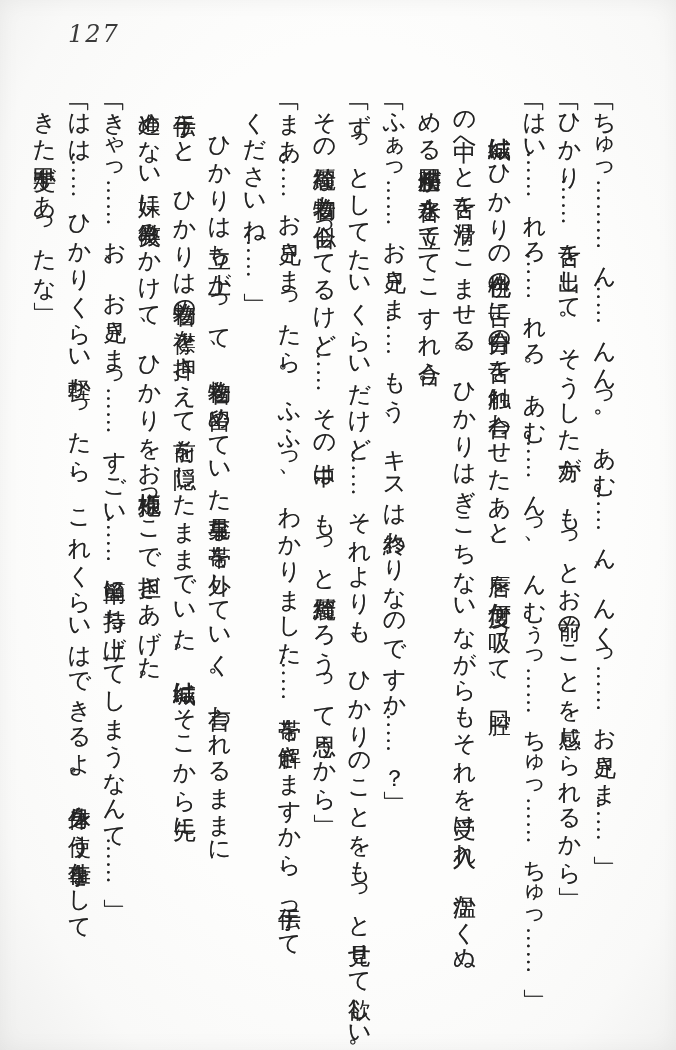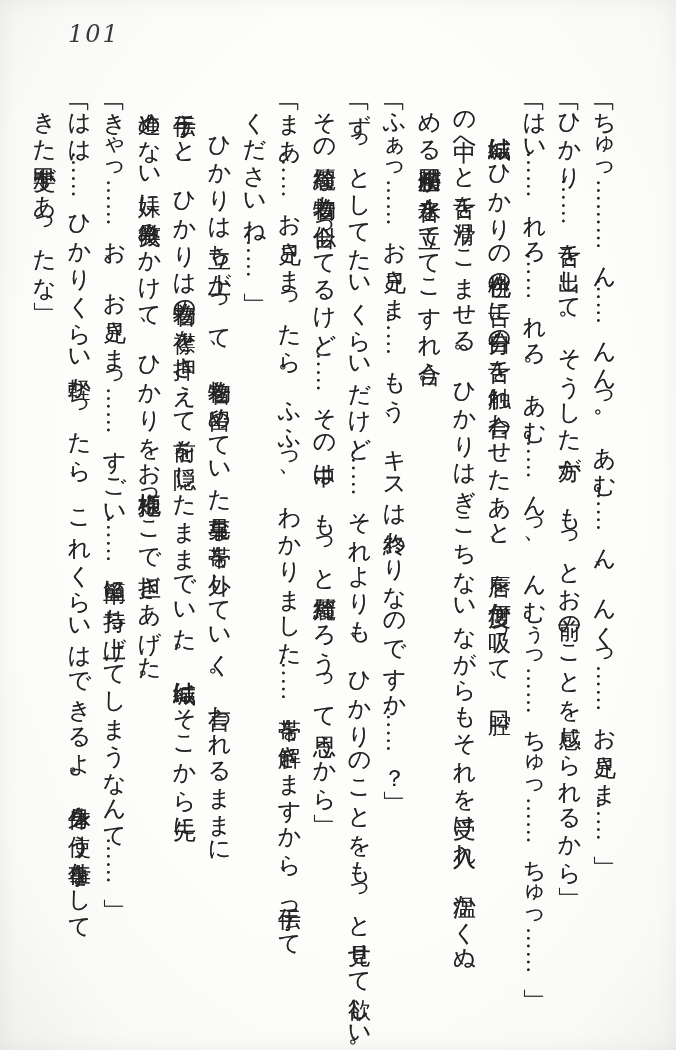--- a/index.html
+++ b/index.html
@@ -46,21 +46,21 @@
     margin: 0;
     padding: 0;
     white-space: nowrap;
   }
 </style>
 </head>
 <body>
 
 <div class="page">
 
-  <div class="page-number">101</div>
+  <div class="page-number">127</div>
 
   <div class="text-block">
     <p class="line">「ちゅっ………ん……んんっ。あむ……ん、んくっ……お兄さま……」</p>
     <p class="line">「ひかり……舌を出して。そうした方が、もっとお前のことを感じられるから」</p>
     <p class="line">「はい……れろ……れろ。あむ……んっ、んむぅっ……ちゅっ……ちゅっ……」</p>
     <p class="line">　結城はひかりの桃色の舌に自分の舌を触れ合わせたあと、唇を何度か吸って、口腔</p>
     <p class="line">の中へと舌を滑りこませる。ひかりはぎこちないながらもそれを受け入れ、温かくぬ</p>
     <p class="line">める粘膜同士が水音を立ててこすれ合う。</p>
     <p class="line">「ふぁっ……お兄さま……もう、キスは終わりなのですか……？」</p>
     <p class="line">「ずっとしてたいくらいだけど……それよりも、ひかりのことをもっと見せて欲しい。</p>

